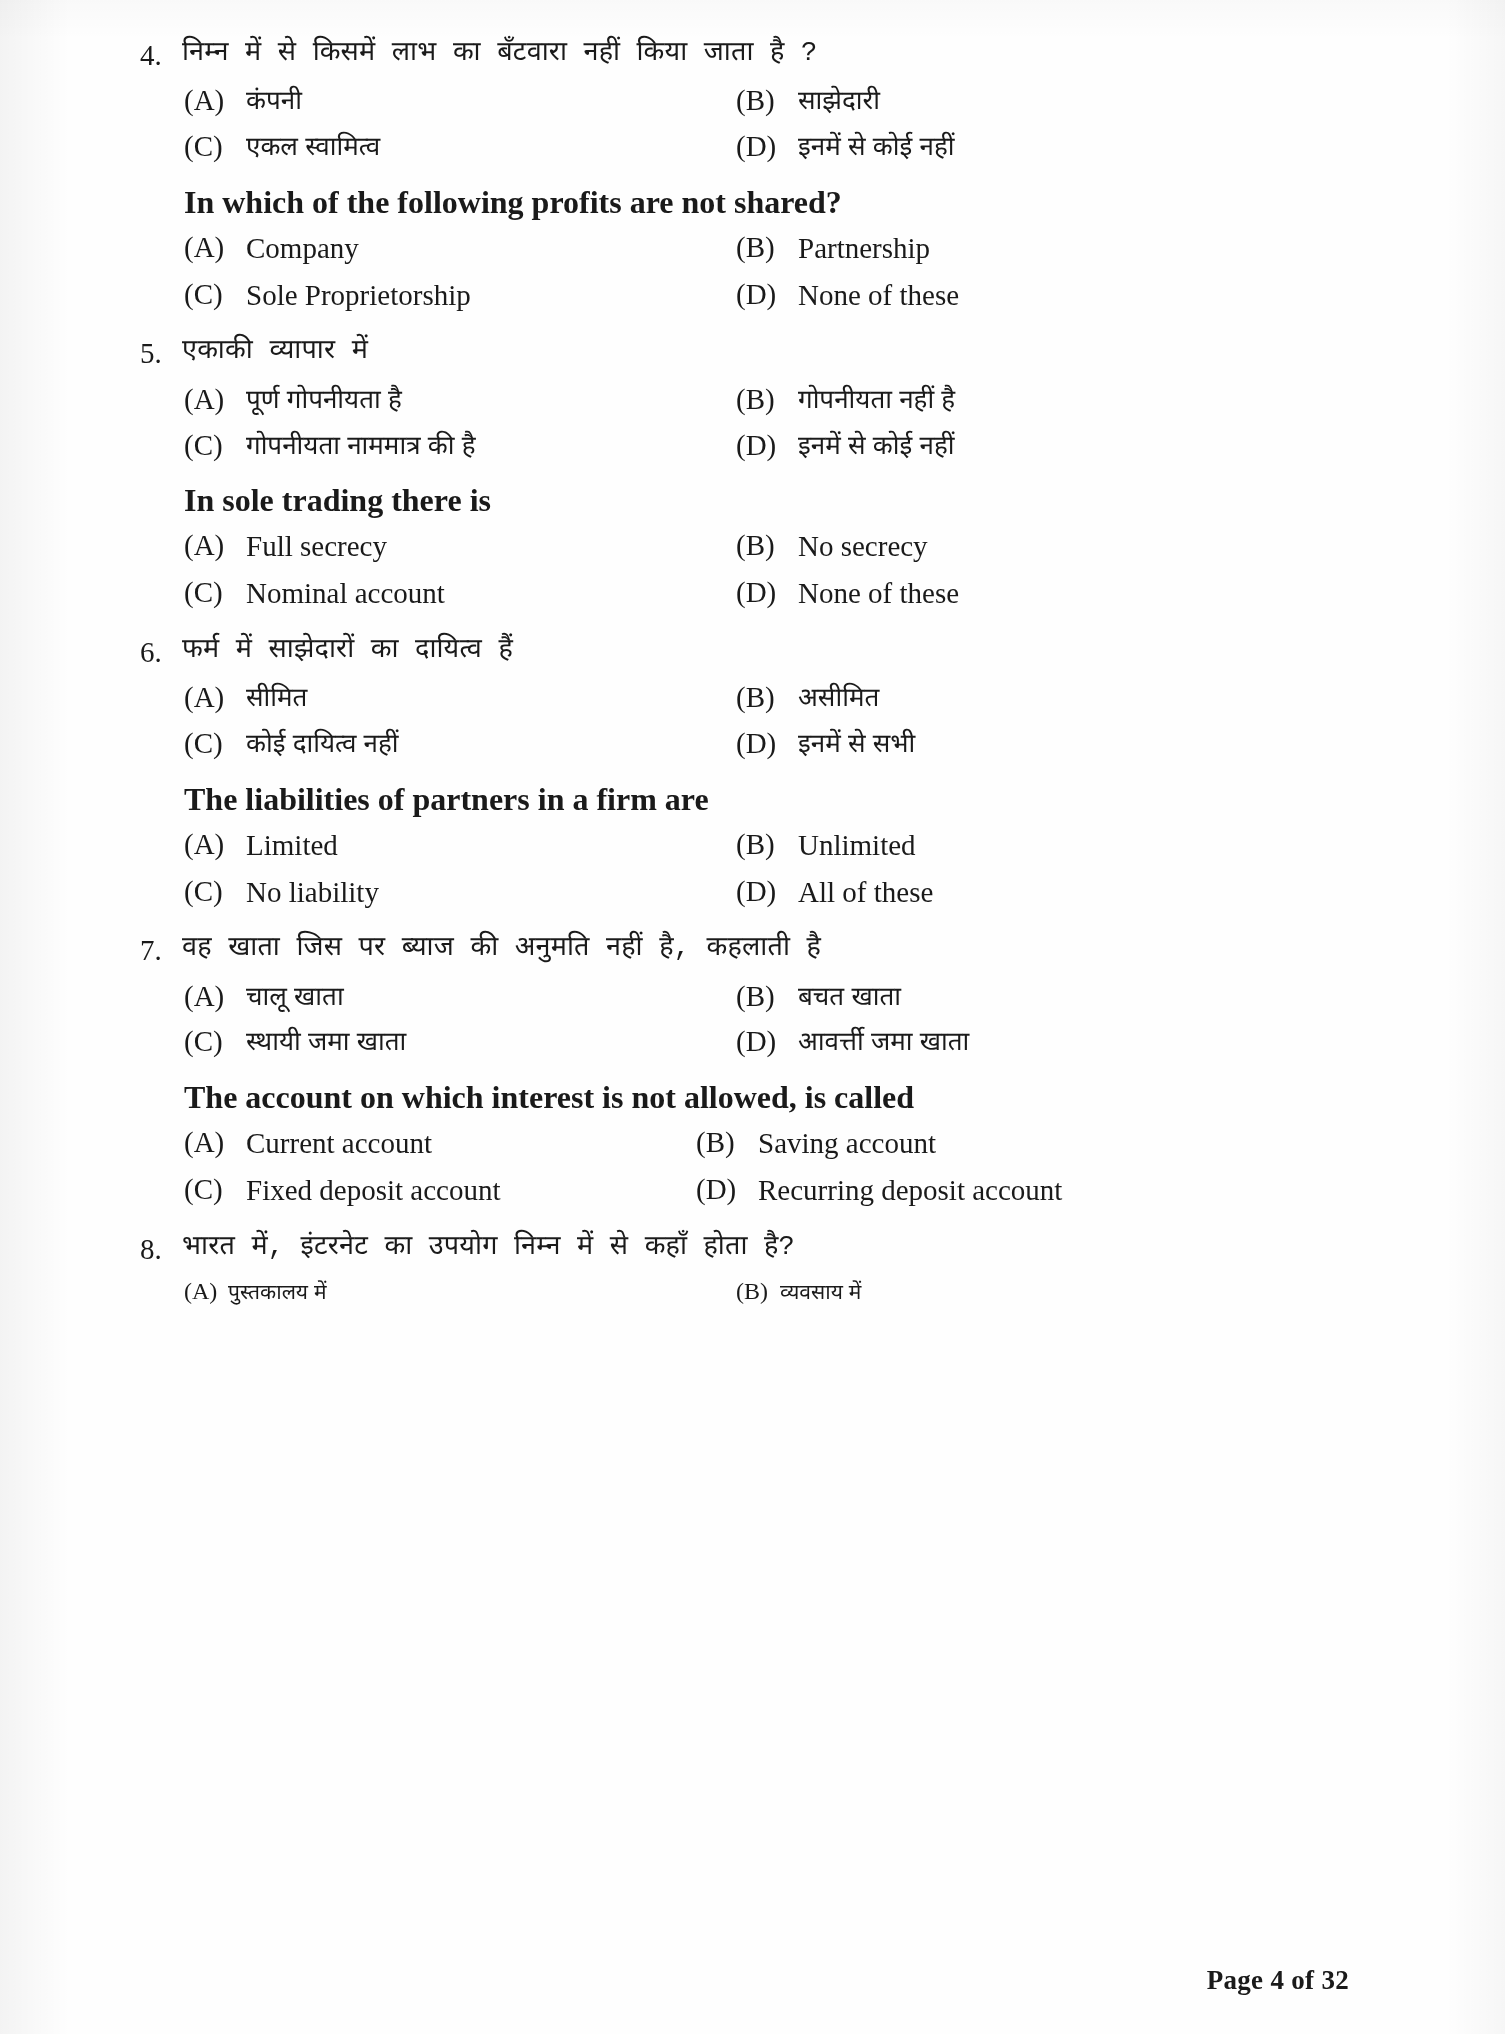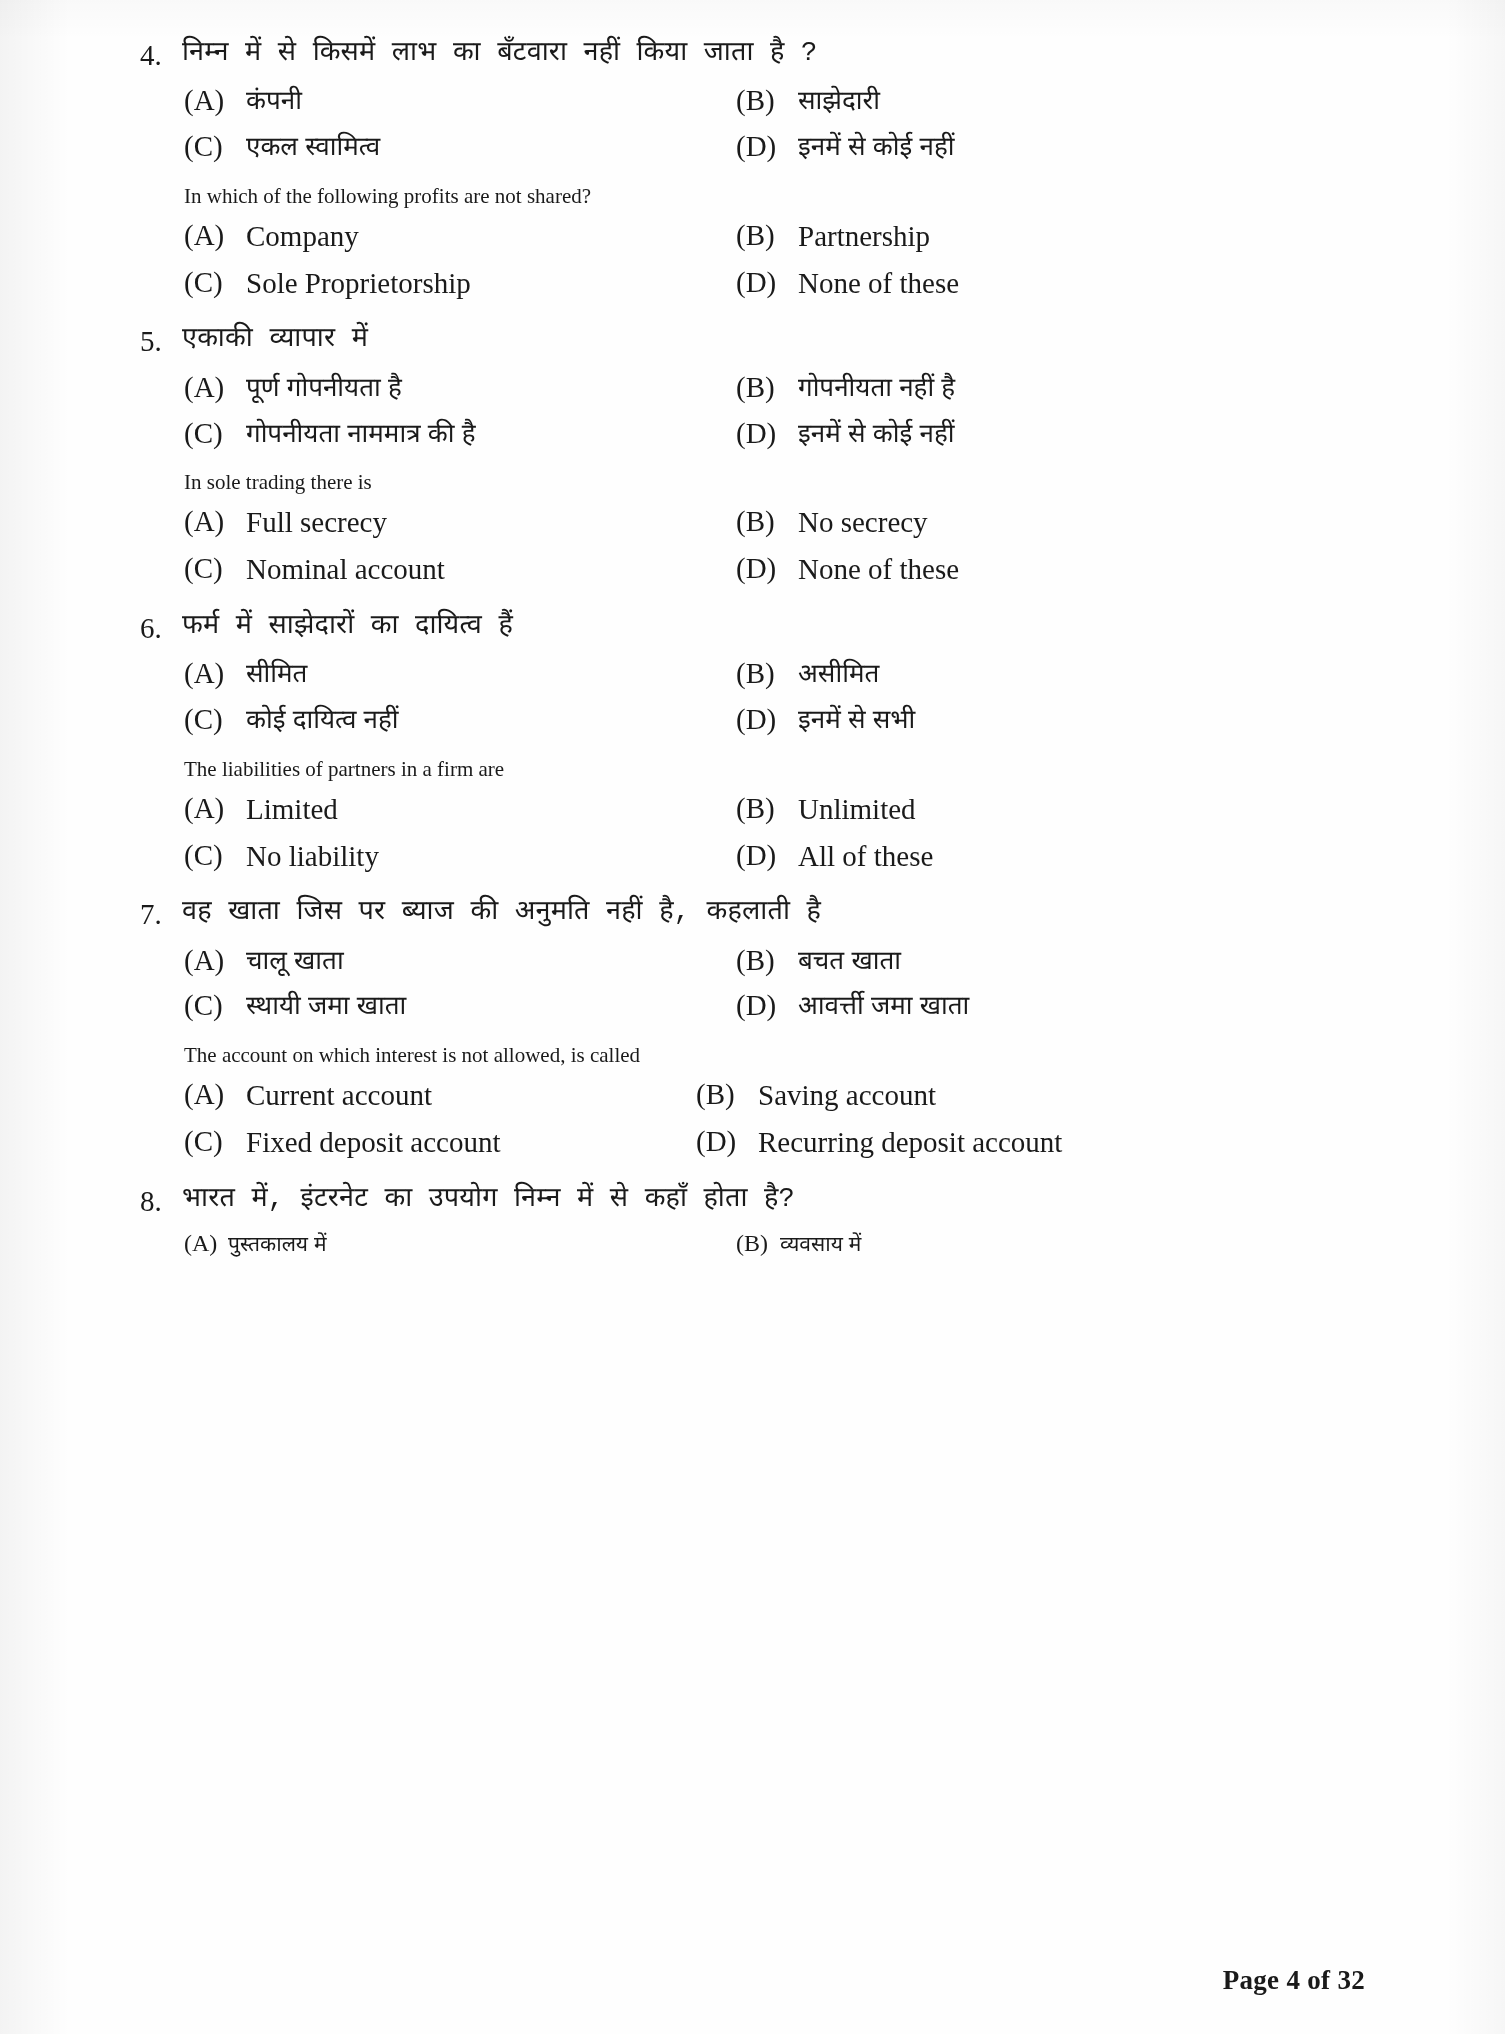--- a/index.html
+++ b/index.html
@@ -60,22 +60,23 @@
   }
   .q-text-hi {
     font-family: Liberation Mono, monospace;
     font-size: 27px;
     letter-spacing: 0.2px;
     line-height: 1.28;
   }
 
   .stem-en {
     margin: 20px 0 8px 44px;
-    font-size: 21px;
-    font-family: "Liberation Serif", "DejaVu Serif", serif;
+    font-size: 32px;
+    font-family: "Liberation Serif", "DejaVu Serif", serif;
+    font-weight: bold;
   }
 
   
   .opts {
     margin-left: 44px;
     margin-top: 10px;
   }
   .opt-row {
     display: flex;
     margin-bottom: 12px;
@@ -110,21 +111,21 @@
 
   
   .opts.small .opt-key { min-width: 44px; font-size: 24px; }
   .opts.small .opt-val-hi { font-size: 21px; }
   .opts.small .opt.col-left { width: 552px; flex: 0 0 552px; }
 
   .gap-sm { height: 10px; }
 
   .footer {
     position: absolute;
-    right: 140px;
+    right: 156px;
     bottom: 38px;
     font-size: 27px;
     font-weight: bold;
     font-family: "Liberation Serif", "DejaVu Serif", serif;
     letter-spacing: 0.3px;
   }
   .footer .pg-label { font-weight: bold; }
 </style>
 </head>
 <body>

